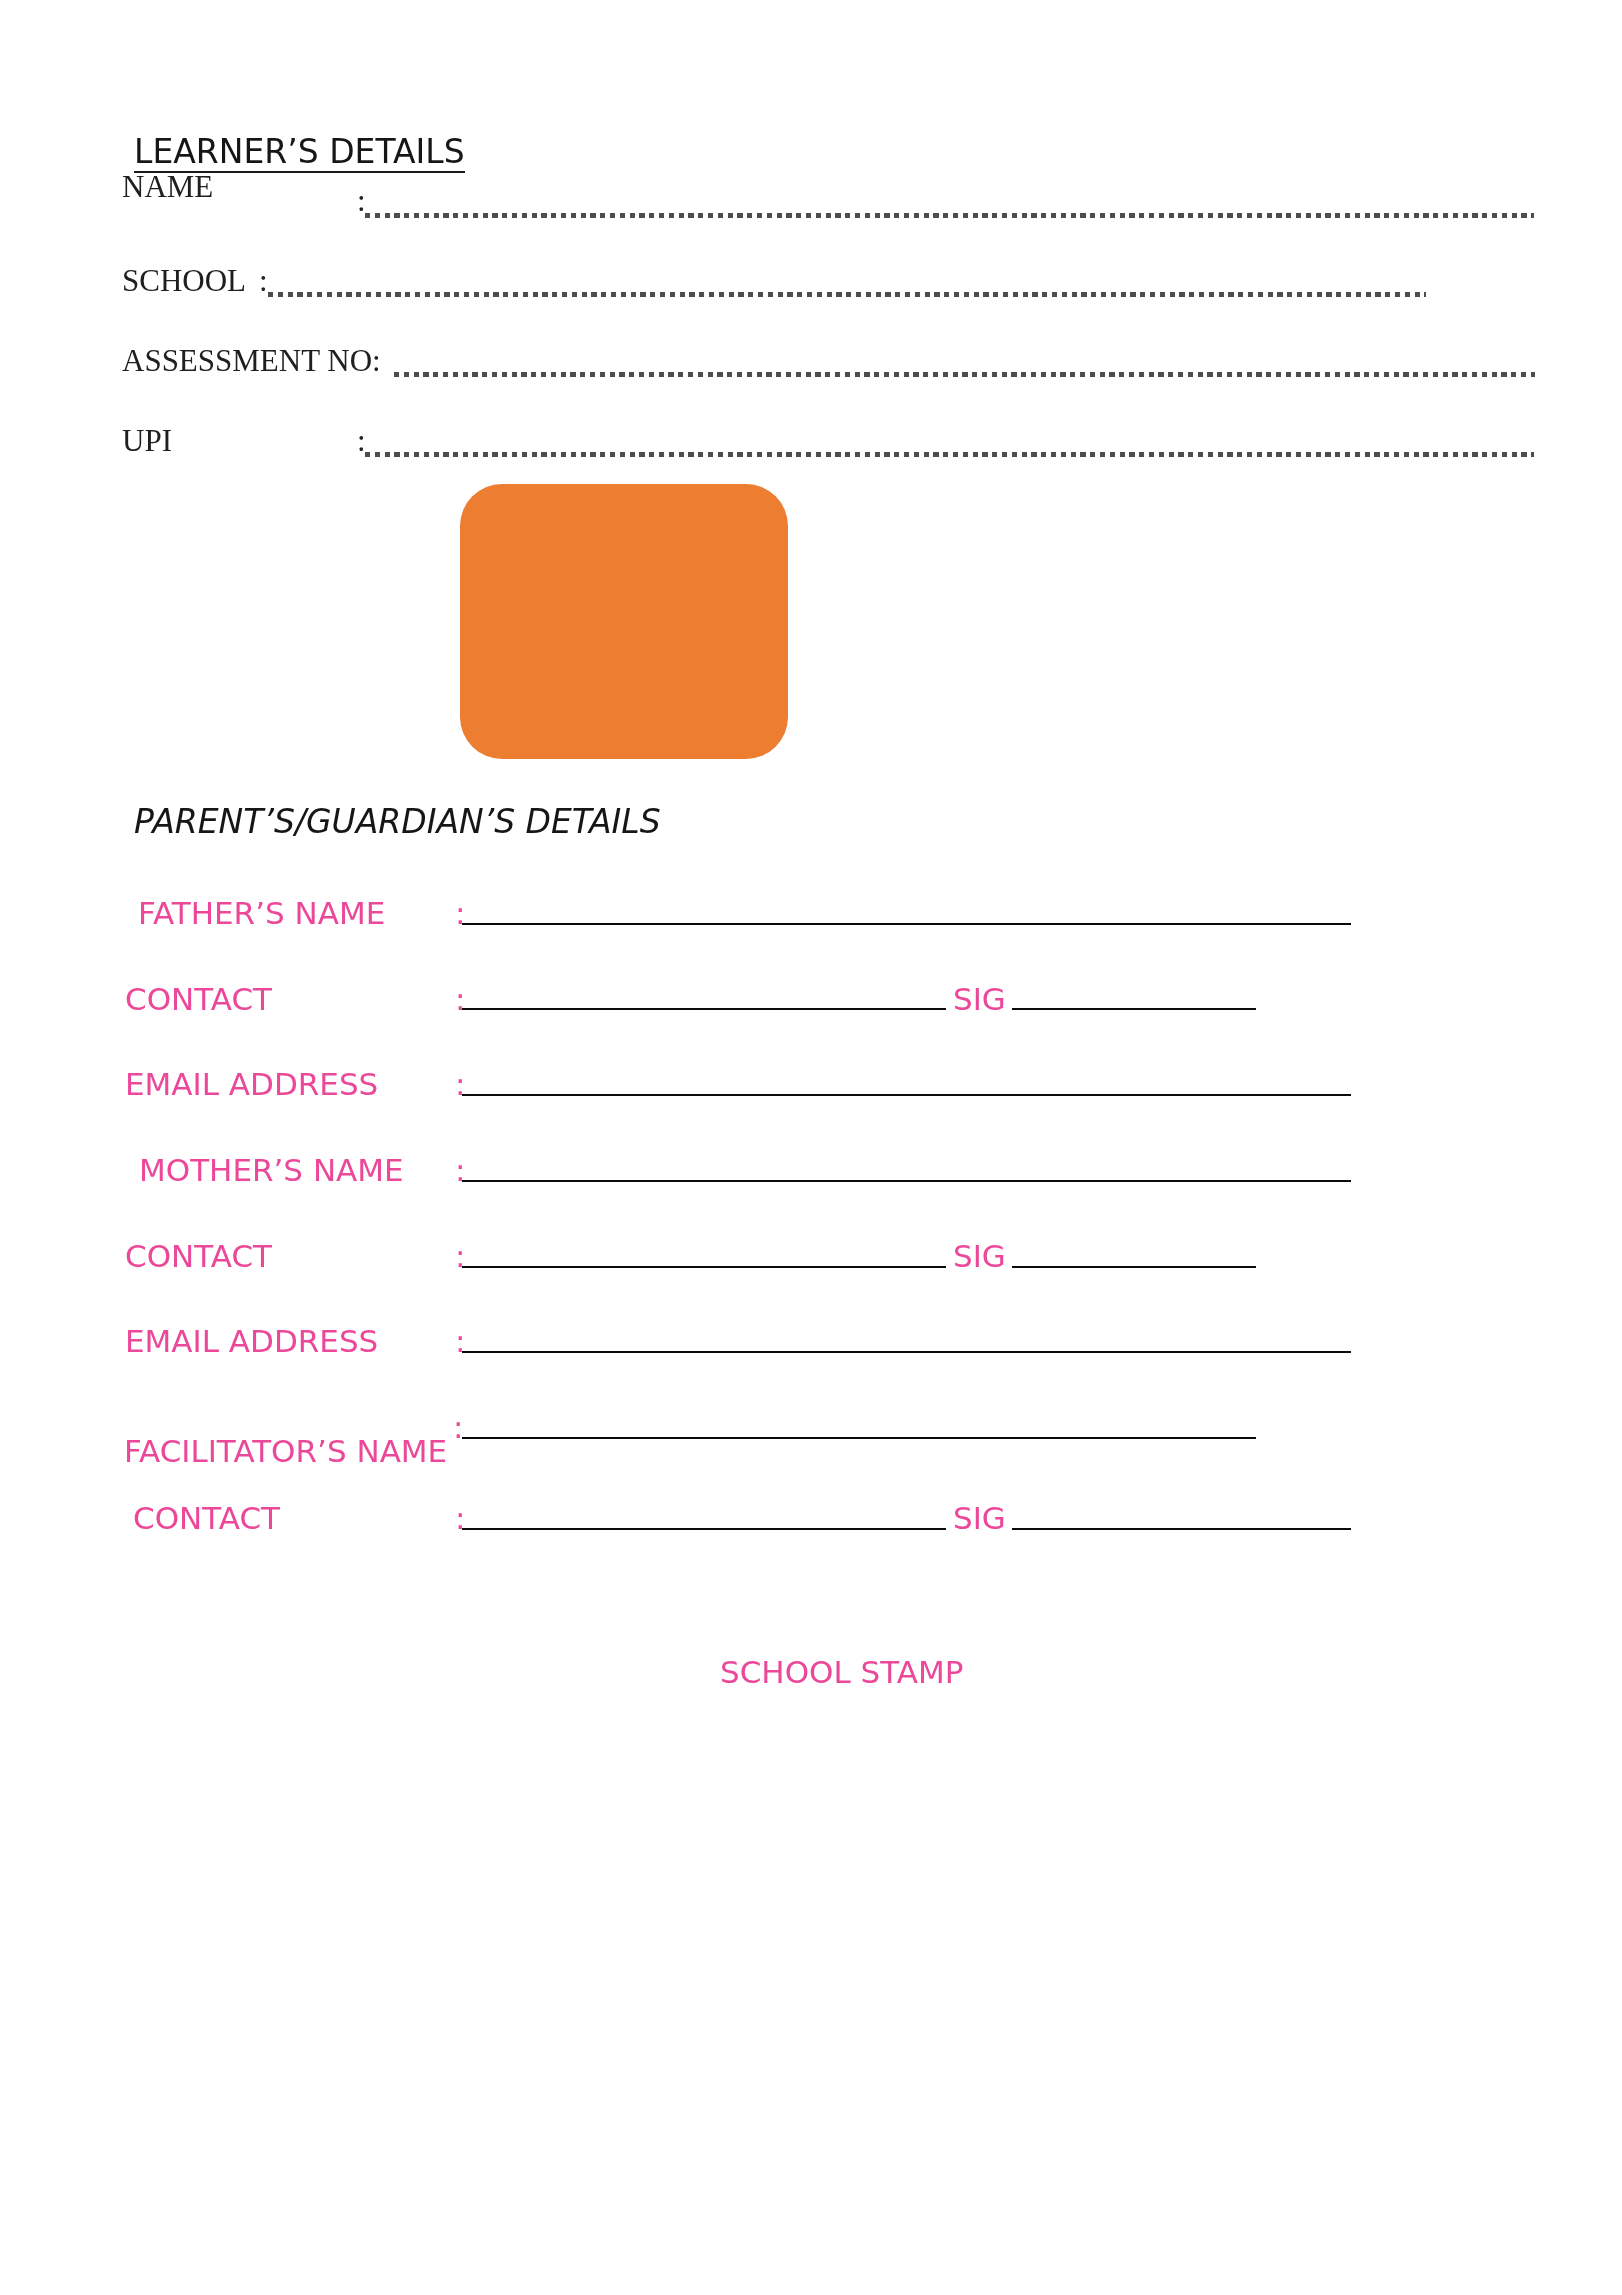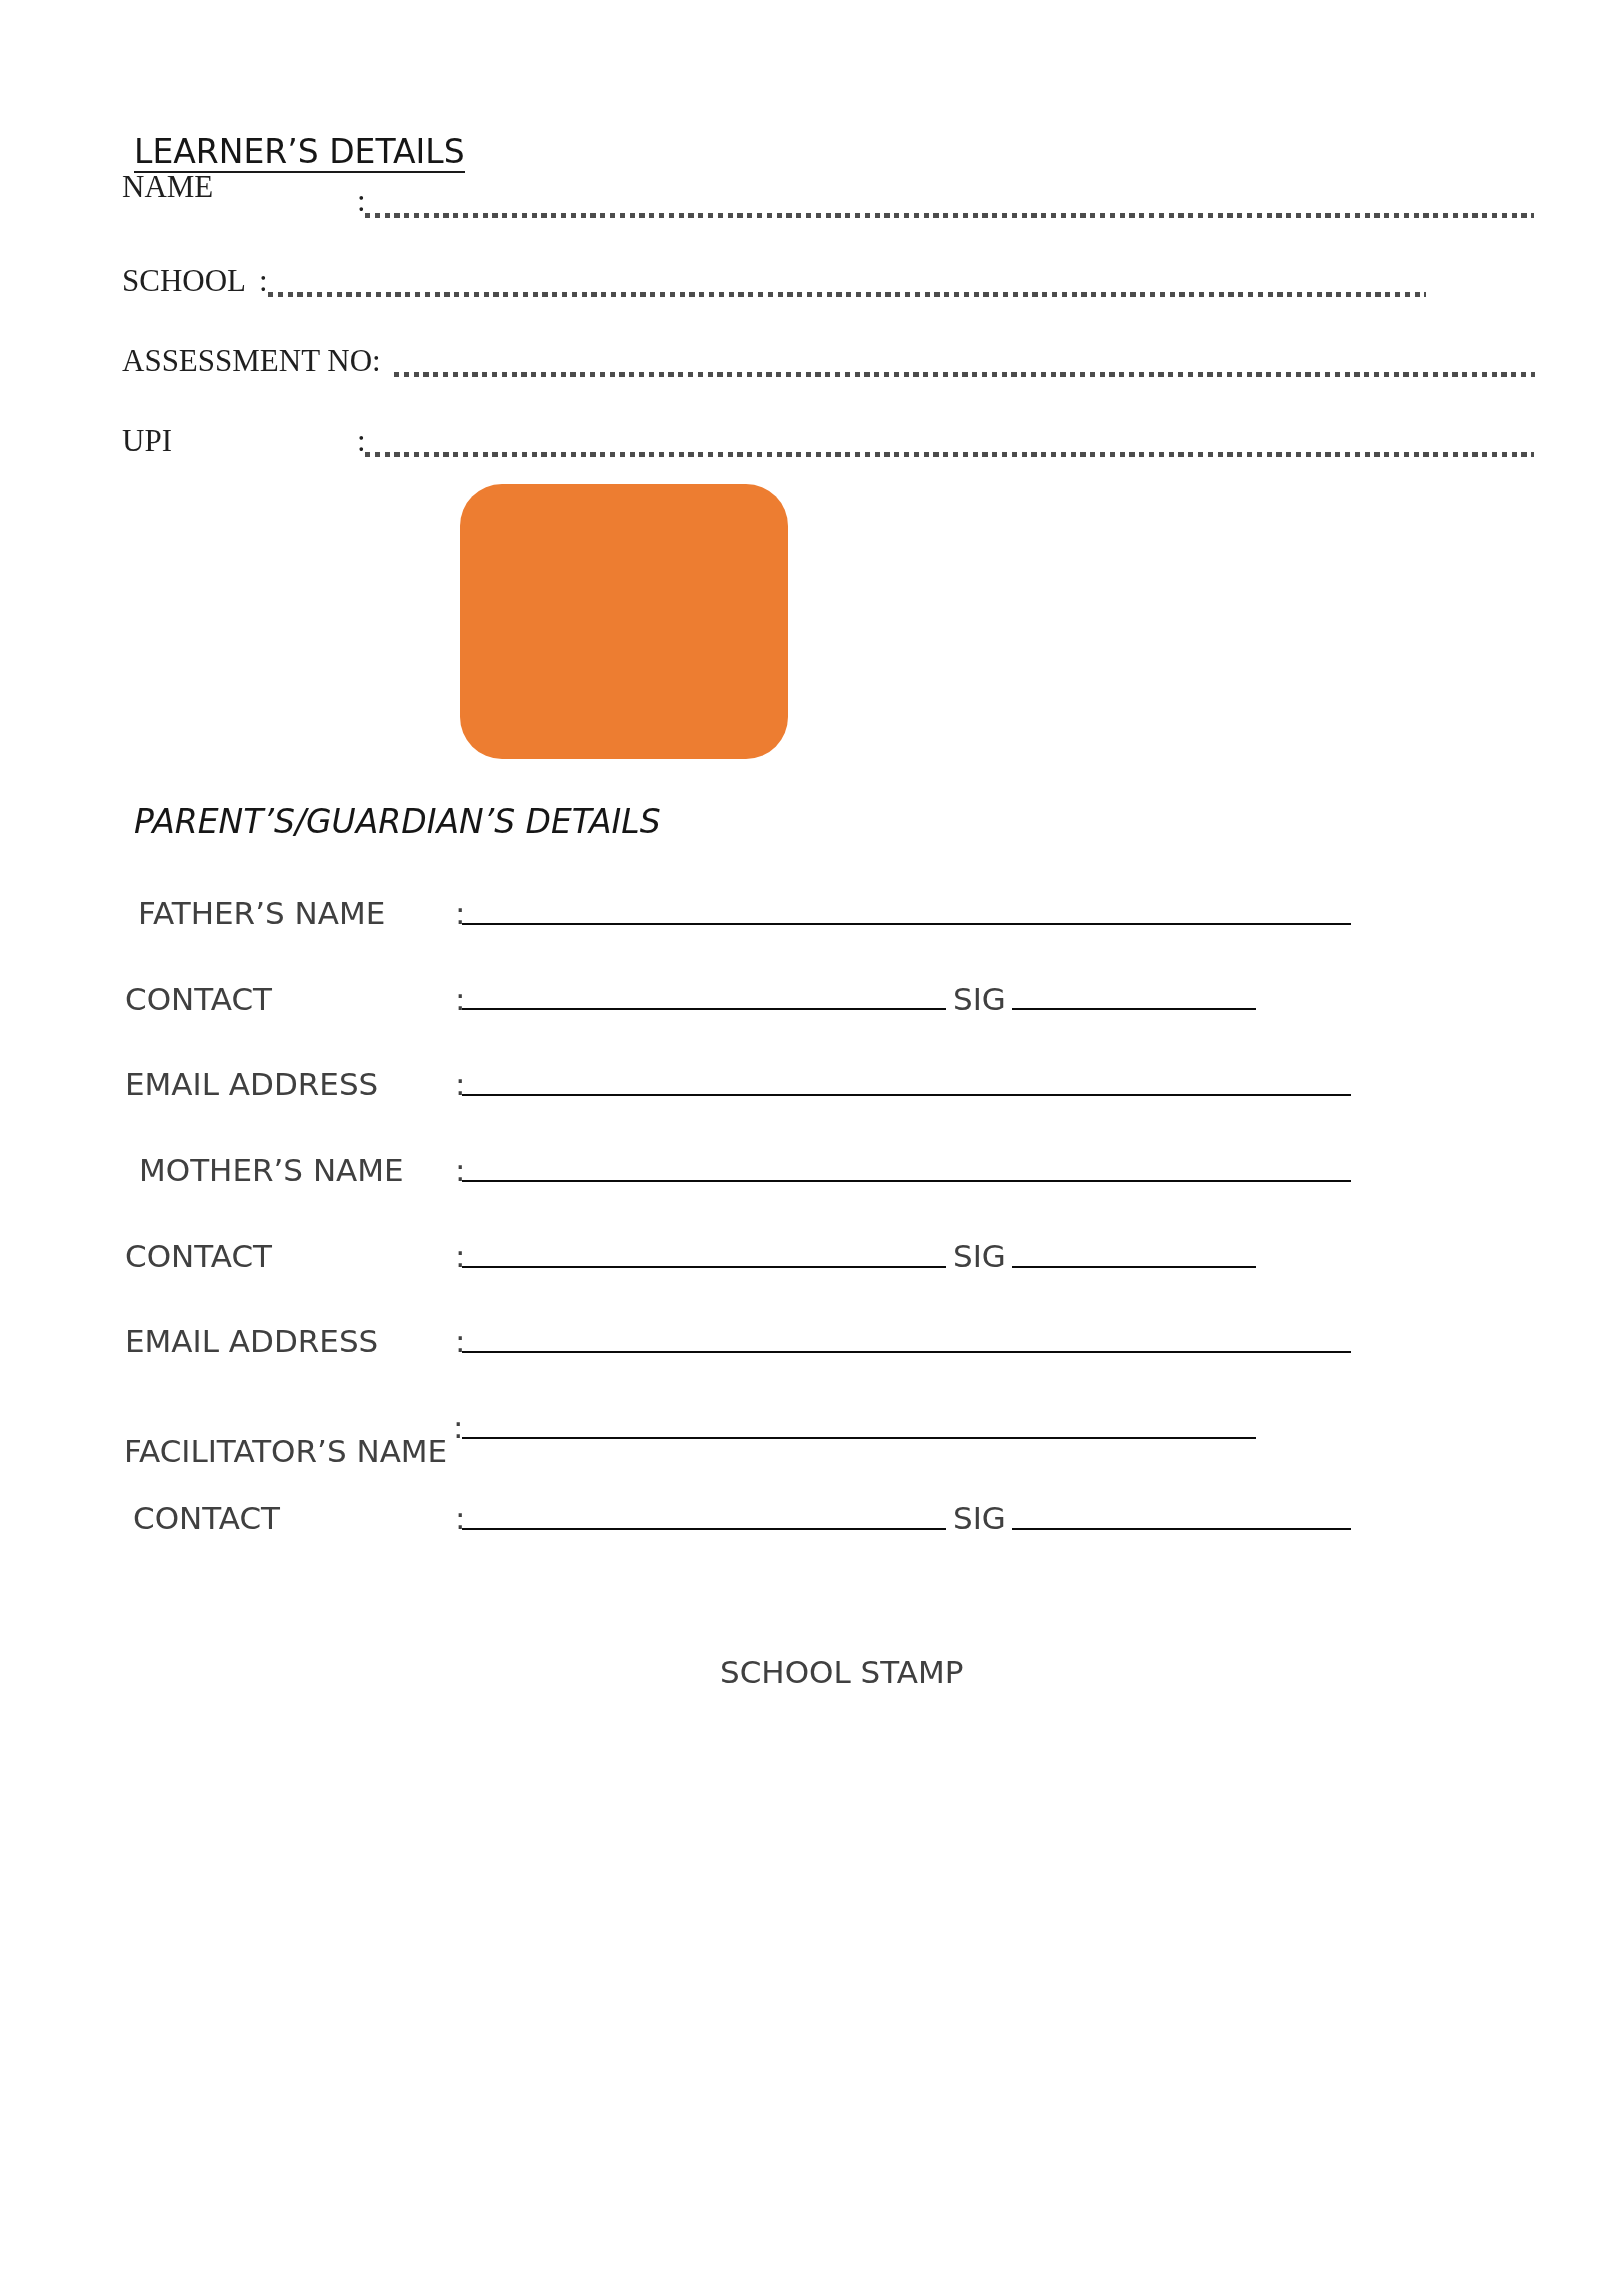--- a/index.html
+++ b/index.html
@@ -48,21 +48,21 @@
     line-height: 1;
     color: #1f1f1f;
     white-space: nowrap;
   }
 
   
   .sans {
     font-family: "DejaVu Sans", sans-serif;
     font-size: 31px;
     line-height: 1;
-    color: #404040;
+    color: #ec4899;
     white-space: nowrap;
   }
 
   
   .dotline {
     height: 5.2px;
     background: repeating-linear-gradient(90deg, #4d4d4d 0 5.2px, transparent 5.2px 9.8px);
   }
   .solidline {
     height: 0;

